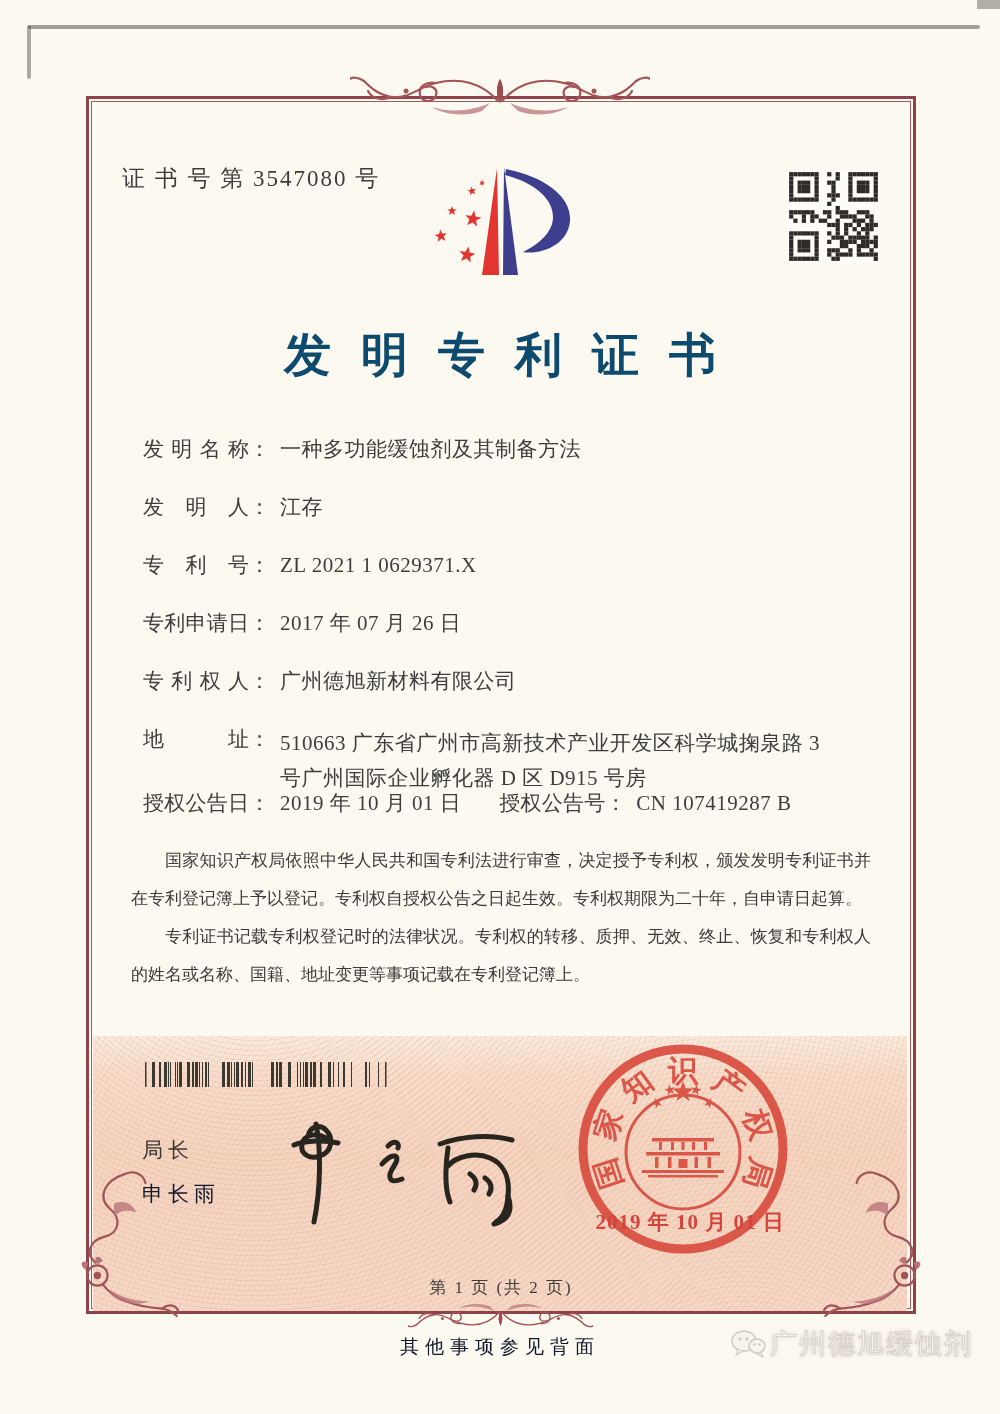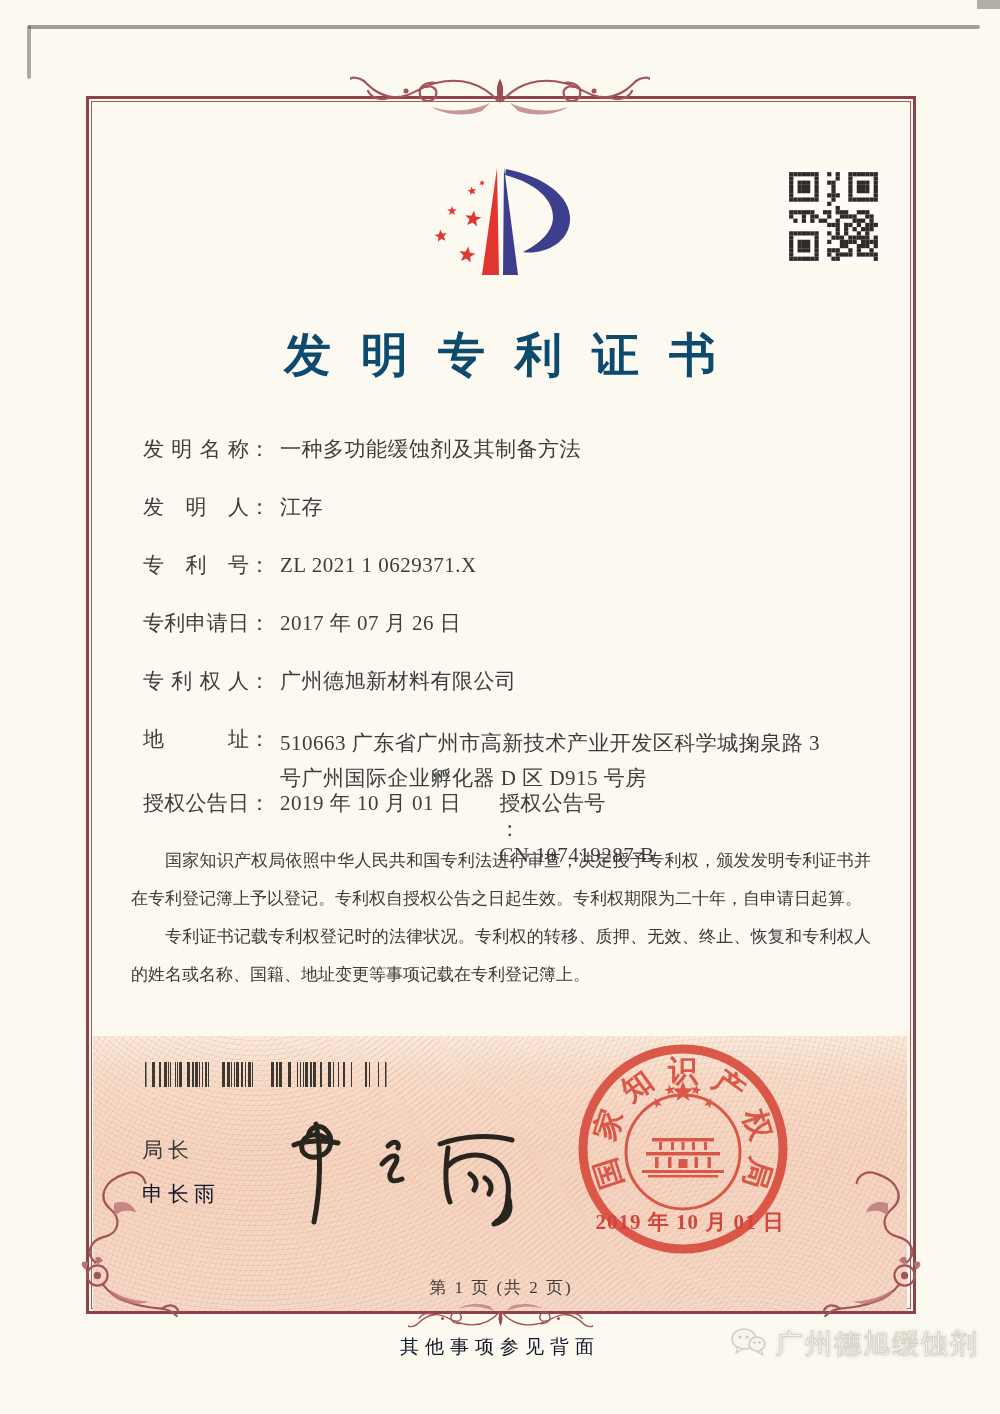--- a/index.html
+++ b/index.html
@@ -23,33 +23,33 @@
   .logo{position:absolute;left:425px;top:156px;width:175px;height:140px;}
   .qr{position:absolute;left:787px;top:170px;width:93px;height:93px;}
   .title{position:absolute;left:0;top:324px;width:100%;text-align:center;font-size:47px;font-weight:700;
          color:#0c4a6e;letter-spacing:30px;padding-left:30px;box-sizing:border-box;}
   .fields{position:absolute;left:143px;top:436px;width:745px;font-size:21px;line-height:26px;color:#3d3d3d;}
   .frow{position:absolute;left:0;display:flex;align-items:flex-start;white-space:nowrap;}
   .flabel{display:inline-block;width:106px;text-align:justify;text-align-last:justify;}
   .fcolon{margin-right:10px;}
   .fvalue{letter-spacing:.5px;}
   .addr{width:552px;white-space:pre-line;line-height:35px;}
-  .pair2{margin-left:38px;display:flex;flex-direction:column;}
+  .pair2{margin-left:38px;display:flex;}
   .paras{position:absolute;left:131px;top:842px;width:740px;font-size:17px;line-height:38px;color:#3a3a3a;text-align:justify;}
   .paras p{margin:0;text-indent:2em;}
   .barcode{position:absolute;left:145px;top:1062px;width:243px;height:25px;}
   .bureau1{position:absolute;left:142px;top:1136px;font-size:21px;letter-spacing:5px;color:#3b3934;}
   .bureau2{position:absolute;left:142px;top:1180px;font-size:21px;letter-spacing:5px;color:#0f172a;}
   .sig{position:absolute;left:280px;top:1118px;width:250px;height:110px;}
   .seal{position:absolute;left:574px;top:1040px;width:218px;height:218px;}
   .seal-date{position:absolute;left:592px;top:1208px;width:196px;text-align:center;font-size:21px;
              color:#d5443b;letter-spacing:1px;font-weight:600;}
   .pagenum{position:absolute;left:86px;width:830px;top:1276px;text-align:center;font-size:17px;letter-spacing:2px;color:#403d38;}
   .backnote{position:absolute;left:0;width:100%;top:1334px;text-align:center;font-size:19px;letter-spacing:6px;color:#0f172a;}
-  .wm{position:absolute;left:730px;top:1326px;display:flex;align-items:flex-start;gap:10px;}
+  .wm{position:absolute;left:730px;top:1326px;display:flex;align-items:center;gap:4px;}
   .wm-text{font-size:27px;letter-spacing:2px;color:#ffffff;-webkit-text-stroke:1.1px #d9d3c8;
            text-shadow:0 0 4px rgba(160,150,135,.55);font-family:"Liberation Sans","DejaVu Sans",sans-serif;}
   .orn-top{position:absolute;left:350px;top:71px;width:300px;height:56px;}
   .orn-bottom{position:absolute;left:408px;top:1296px;width:185px;height:35px;transform:scaleY(-1);}
   .orn-bl{position:absolute;left:66px;top:1166px;width:120px;height:158px;}
   .orn-br{position:absolute;left:816px;top:1166px;width:120px;height:158px;transform:scaleX(-1);}
   svg{display:block;}
 </style>
 </head>
 <body>
@@ -100,20 +100,21 @@
     <use href="#flhalf"></use>
       <use href="#flhalf" transform="translate(300,0) scale(-1,1)"></use>
   </svg>
   <svg class="orn-bl" viewBox="0 0 130 158">
     <use href="#cornerOrn"></use>
   </svg>
   <svg class="orn-br" viewBox="0 0 130 158">
     <use href="#cornerOrn"></use>
   </svg>
 
+  <div class="cert-no">证 书 号 第 3547080 号</div>
 
   <svg class="logo" viewBox="0 0 175 140">
     <polygon points="72,12 57,119 74,119" fill="#e23530"></polygon>
     <polygon points="79,11 78,119 93,119" fill="#3d3f8e"></polygon>
     <path d="M81,13 C118,20 147,40 145,65 C143,89 116,99 98,96 C116,87 128,75 128,61 C128,43 110,27 80,19 Z" fill="#3d3f8e"></path>
     <g id="logo-stars" fill="#e23530">
         <polygon points="46.2,30.6 47.8,33.3 51.0,32.9 48.9,35.3 50.2,38.1 47.3,36.9 45.0,39.0 45.3,35.9 42.5,34.4 45.6,33.7"></polygon>
         <polygon points="57.8,23.9 58.0,26.2 60.2,26.8 58.1,27.7 58.1,30.0 56.7,28.3 54.5,29.0 55.7,27.1 54.3,25.3 56.5,25.7"></polygon>
         <polygon points="27.0,50.0 28.2,53.3 31.8,53.5 29.0,55.6 29.9,59.0 27.0,57.1 24.1,59.0 25.0,55.6 22.2,53.5 25.8,53.3"></polygon>
         <polygon points="49.2,54.6 50.5,60.4 56.4,61.5 51.2,64.6 52.0,70.5 47.5,66.5 42.1,69.1 44.5,63.6 40.4,59.3 46.3,59.8"></polygon>

